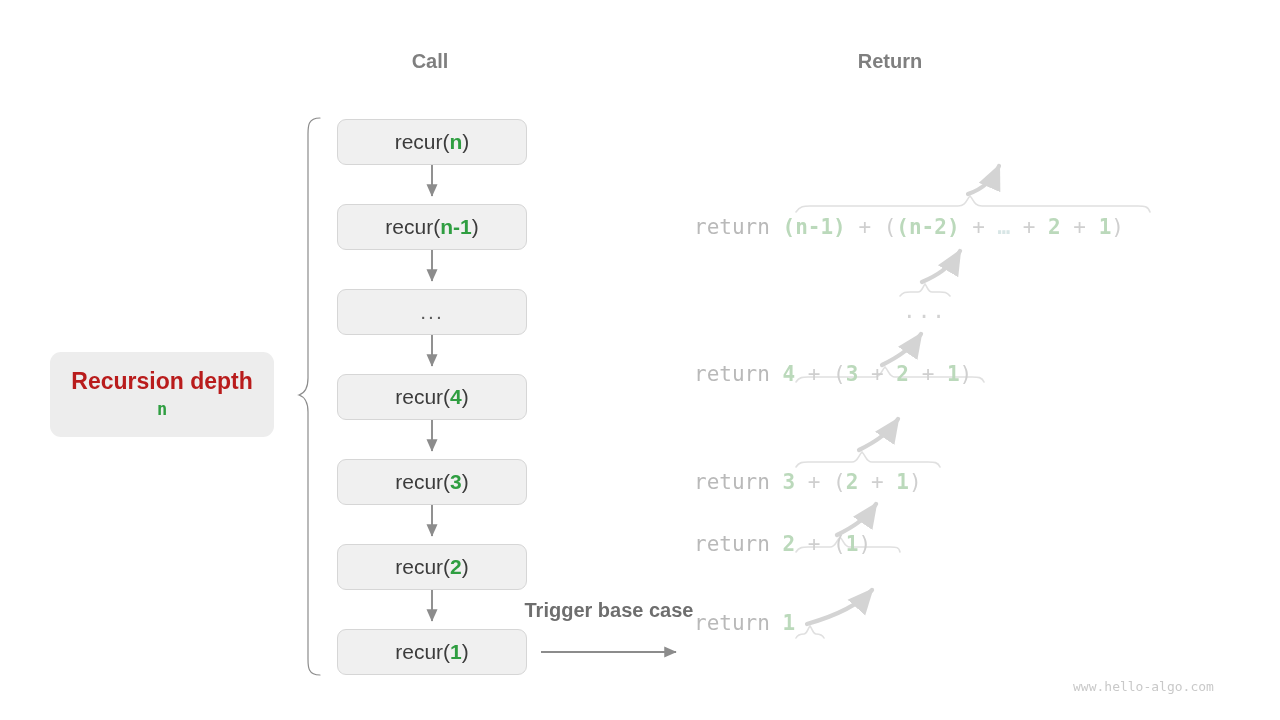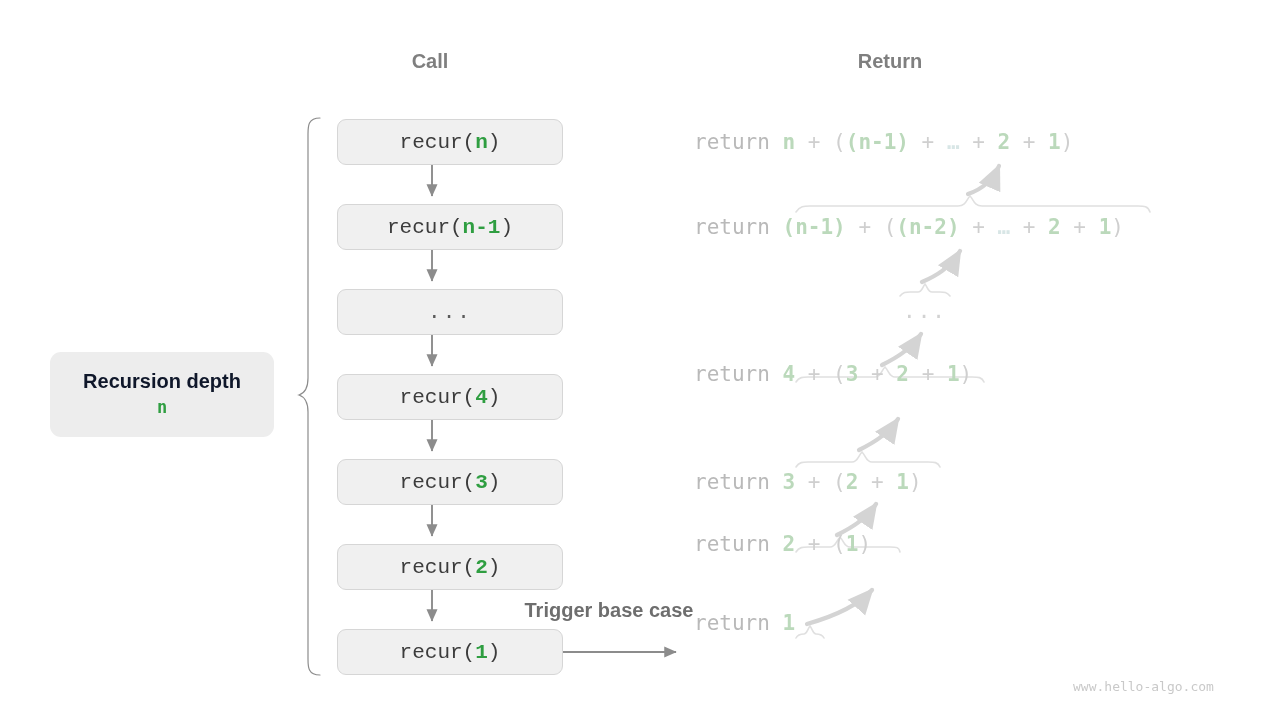--- a/index.html
+++ b/index.html
@@ -24,30 +24,30 @@
     font-weight: bold;
     color: #7f7f7f;
     text-align: center;
     white-space: nowrap;
     transform: translateX(-50%);
   }
 
   
   .call-box {
     position: absolute;
-    width: 226px;
+    width: 190px;
     height: 46px;
     box-sizing: border-box;
     background: #f0f0f0;
     border: 1.4px solid #d6d6d6;
     border-radius: 9px;
     display: flex;
     align-items: center;
     justify-content: center;
-    font-family: Liberation Mono, monospace;
+    font-family: Liberation Sans, sans-serif;
     font-size: 21px;
     color: #3c3c3c;
     letter-spacing: 0px;
     white-space: nowrap;
   }
   .call-box .arg { color: #2f9e41; font-weight: bold; }
   .call-box .dots {
     color: #5a5a5a;
     font-size: 21px;
     letter-spacing: 2px;
@@ -59,23 +59,23 @@
     background: #ededed;
     border-radius: 11px;
     display: flex;
     flex-direction: column;
     align-items: center;
     justify-content: center;
     text-align: center;
   }
   .depth-title {
     font-family: "Liberation Sans", sans-serif;
-    font-size: 20px;
-    font-weight: bold;
-    color: #0f172a;
+    font-size: 23px;
+    font-weight: bold;
+    color: #b91c1c;
     line-height: 1.35;
   }
   .depth-value {
     font-family: "DejaVu Sans Mono", monospace;
     font-size: 17px;
     font-weight: bold;
     color: #2f9e41;
     line-height: 1.5;
   }
 
@@ -243,23 +243,20 @@
   </div>
 
   <div class="call-box" style="left:337px; top:629px;">
     <span>recur(</span>
       <span class="arg">1</span>
       <span>)</span>
   </div>
 
   <div class="trigger-label" style="left:609px; top:599px;">Trigger base case</div>
 
-  <div class="return-row" style="top:142px;">
-    <span class="kw">return </span><span class="expr-g">n</span><span class="expr-p"> + (</span><span class="expr-g">(n-1)</span><span class="expr-p"> + </span><span class="expr-dots">…</span><span class="expr-p"> + </span><span class="expr-g">2</span><span class="expr-p"> + </span><span class="expr-g">1</span><span class="expr-p">)</span>
-  </div>
 
   <div class="return-row" style="top:227px;">
     <span class="kw">return </span><span class="expr-g">(n-1)</span><span class="expr-p"> + (</span><span class="expr-g">(n-2)</span><span class="expr-p"> + </span><span class="expr-dots">…</span><span class="expr-p"> + </span><span class="expr-g">2</span><span class="expr-p"> + </span><span class="expr-g">1</span><span class="expr-p">)</span>
   </div>
 
   <div class="ret-dots" style="left:925px; top:311px;">...</div>
 
   <div class="return-row" style="top:374px;">
     <span class="kw">return </span><span class="expr-g">4</span><span class="expr-p"> + (</span><span class="expr-g">3</span><span class="expr-p"> + </span><span class="expr-g">2</span><span class="expr-p"> + </span><span class="expr-g">1</span><span class="expr-p">)</span>
   </div>

